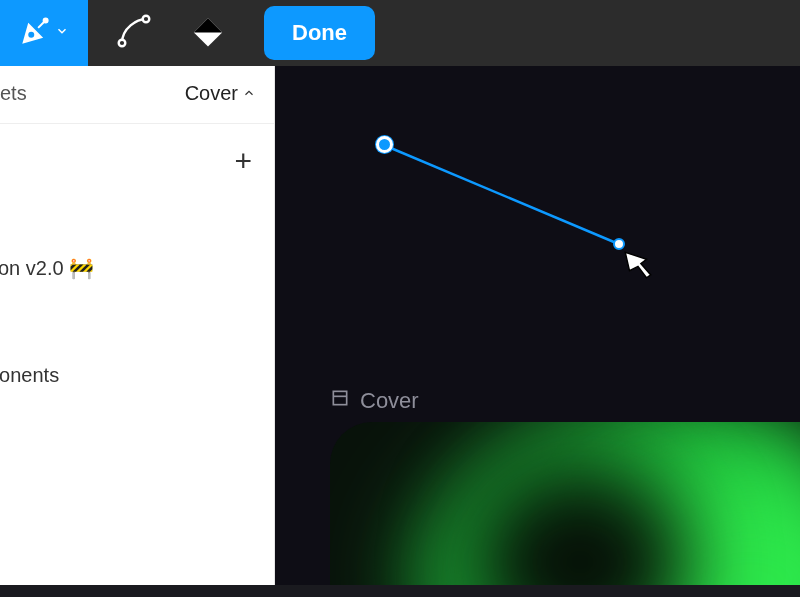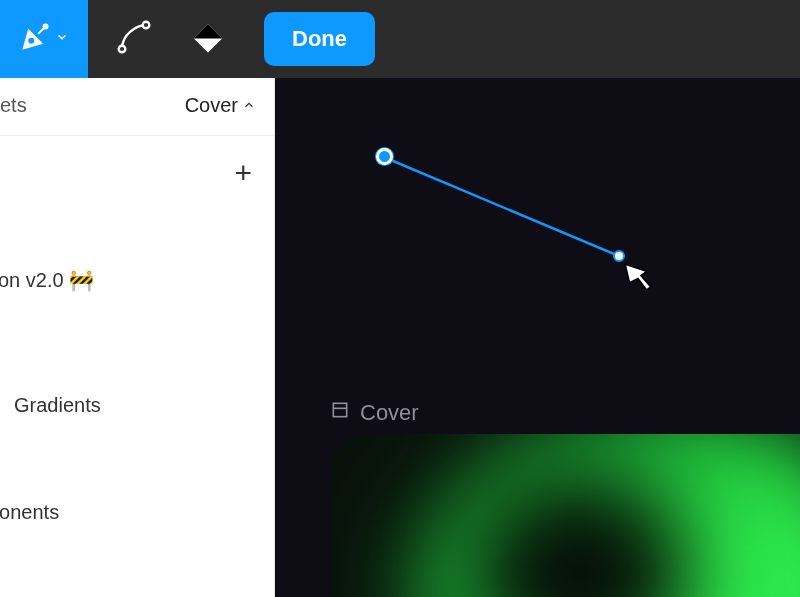--- a/index.html
+++ b/index.html
@@ -6,21 +6,21 @@
     body {
       width: 800px;
       height: 597px;
       overflow: hidden;
       font-family: -apple-system, BlinkMacSystemFont, "Segoe UI", sans-serif;
       background: #1a1a1f;
       position: relative;
     }
 
     .toolbar {
-      height: 78px;
+      height: 66px;
       background: #2c2c2c;
       display: flex;
       align-items: center;
       gap: 18px;
       padding-left: 0;
     }
 
     .tool-pen {
       width: 88px;
       height: 78px;
@@ -230,21 +230,20 @@
       </span>
     </div>
 
     <div class="add-row">
       <span class="add-btn">
         <span>+</span>
       </span>
     </div>
 
     <div class="layer-item top">tion v2.0 🚧</div>
-    <div class="layer-item mid">Gradients</div>
     <div class="layer-item bot">ponents</div>
   </div>
 
   <div class="canvas">
     <svg class="vector-line">
       <line x1="3" y1="3" x2="238" y2="102" stroke="#0d99ff" stroke-width="2.5"></line>
     </svg>
     <div class="anchor-start"></div>
     <div class="anchor-end"></div>
     <span class="pen-cursor">

